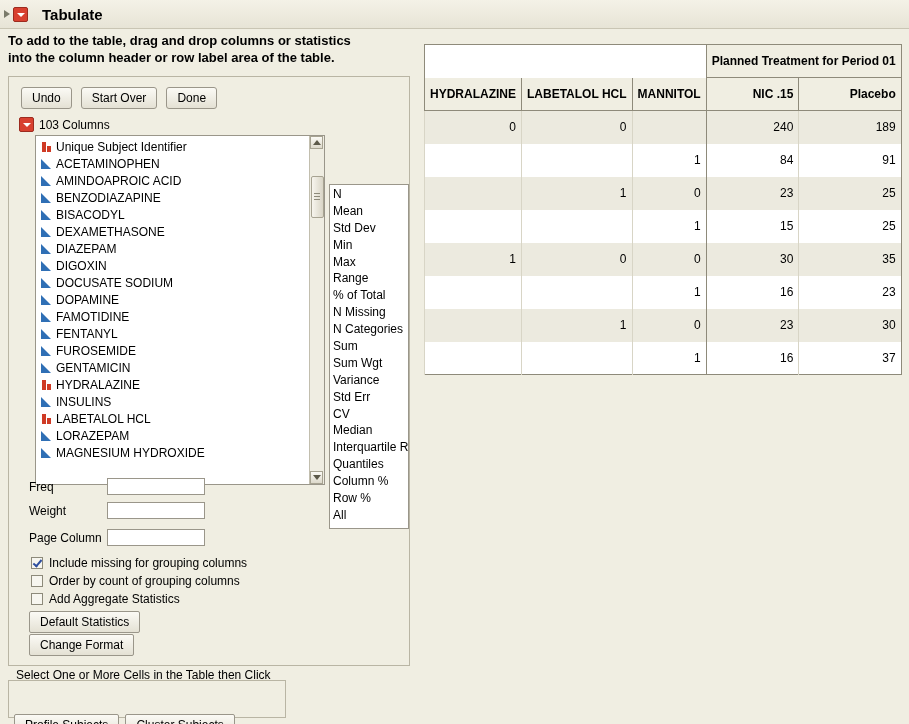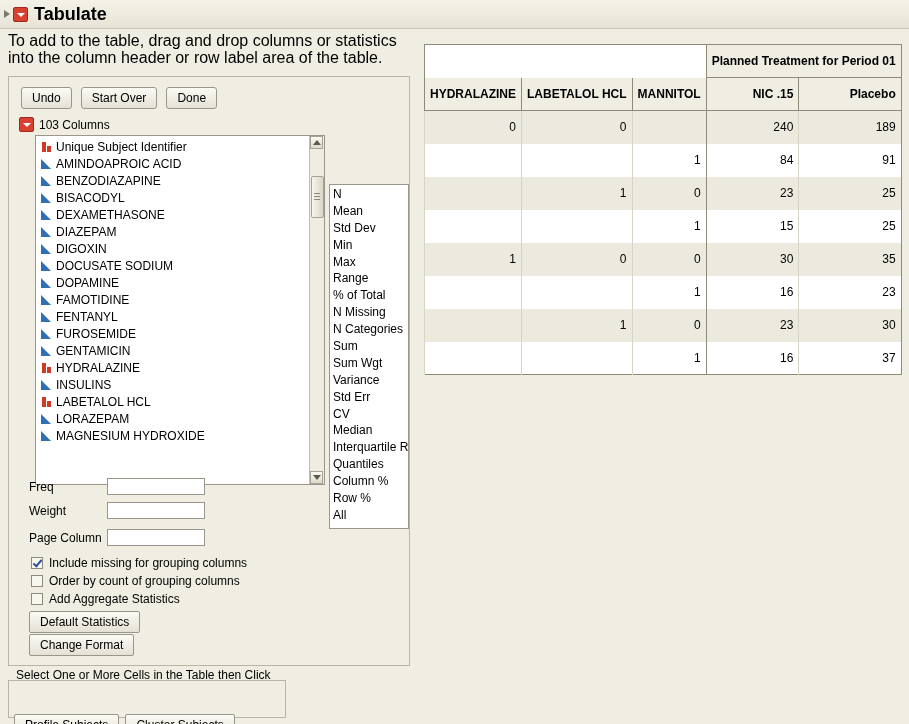--- a/index.html
+++ b/index.html
@@ -48,30 +48,32 @@
     content: "";
     position: absolute;
     left: 3px; top: 5px;
     width: 0; height: 0;
     border-left: 4px solid transparent;
     border-right: 4px solid transparent;
     border-top: 4px solid #fff;
   }
   .title-text {
     font-weight: bold;
-    font-size: 18px;
+    font-size: 15px;
+    margin-left: 8px;
   }
 
   
   .instructions {
     position: absolute;
     left: 8px; top: 32px;
     width: 400px;
     line-height: 17px;
-    font-size: 16px;
+    font-size: 13px;
+    font-weight: bold;
   }
 
   
   .left-panel {
     position: absolute;
     left: 8px; top: 76px;
     width: 400px; height: 588px;
     background: #f0eee2;
     border: 1px solid #b9b5a4;
   }
@@ -358,20 +360,24 @@
     <div class="cols-header">
       <span class="redbtn"></span>
       <span>103 Columns</span>
     </div>
 
     <div class="collist">
       <div class="collist-inner" id="collist-inner">
           <div class="col-item">
             <span class="ic red"></span>
             <span>Unique Subject Identifier</span>
+          </div>
+          <div class="col-item">
+            <span class="ic blue"></span>
+            <span>ACETAMINOPHEN</span>
           </div>
           <div class="col-item">
             <span class="ic blue"></span>
             <span>AMINDOAPROIC ACID</span>
           </div>
           <div class="col-item">
             <span class="ic blue"></span>
             <span>BENZODIAZAPINE</span>
           </div>
           <div class="col-item">

